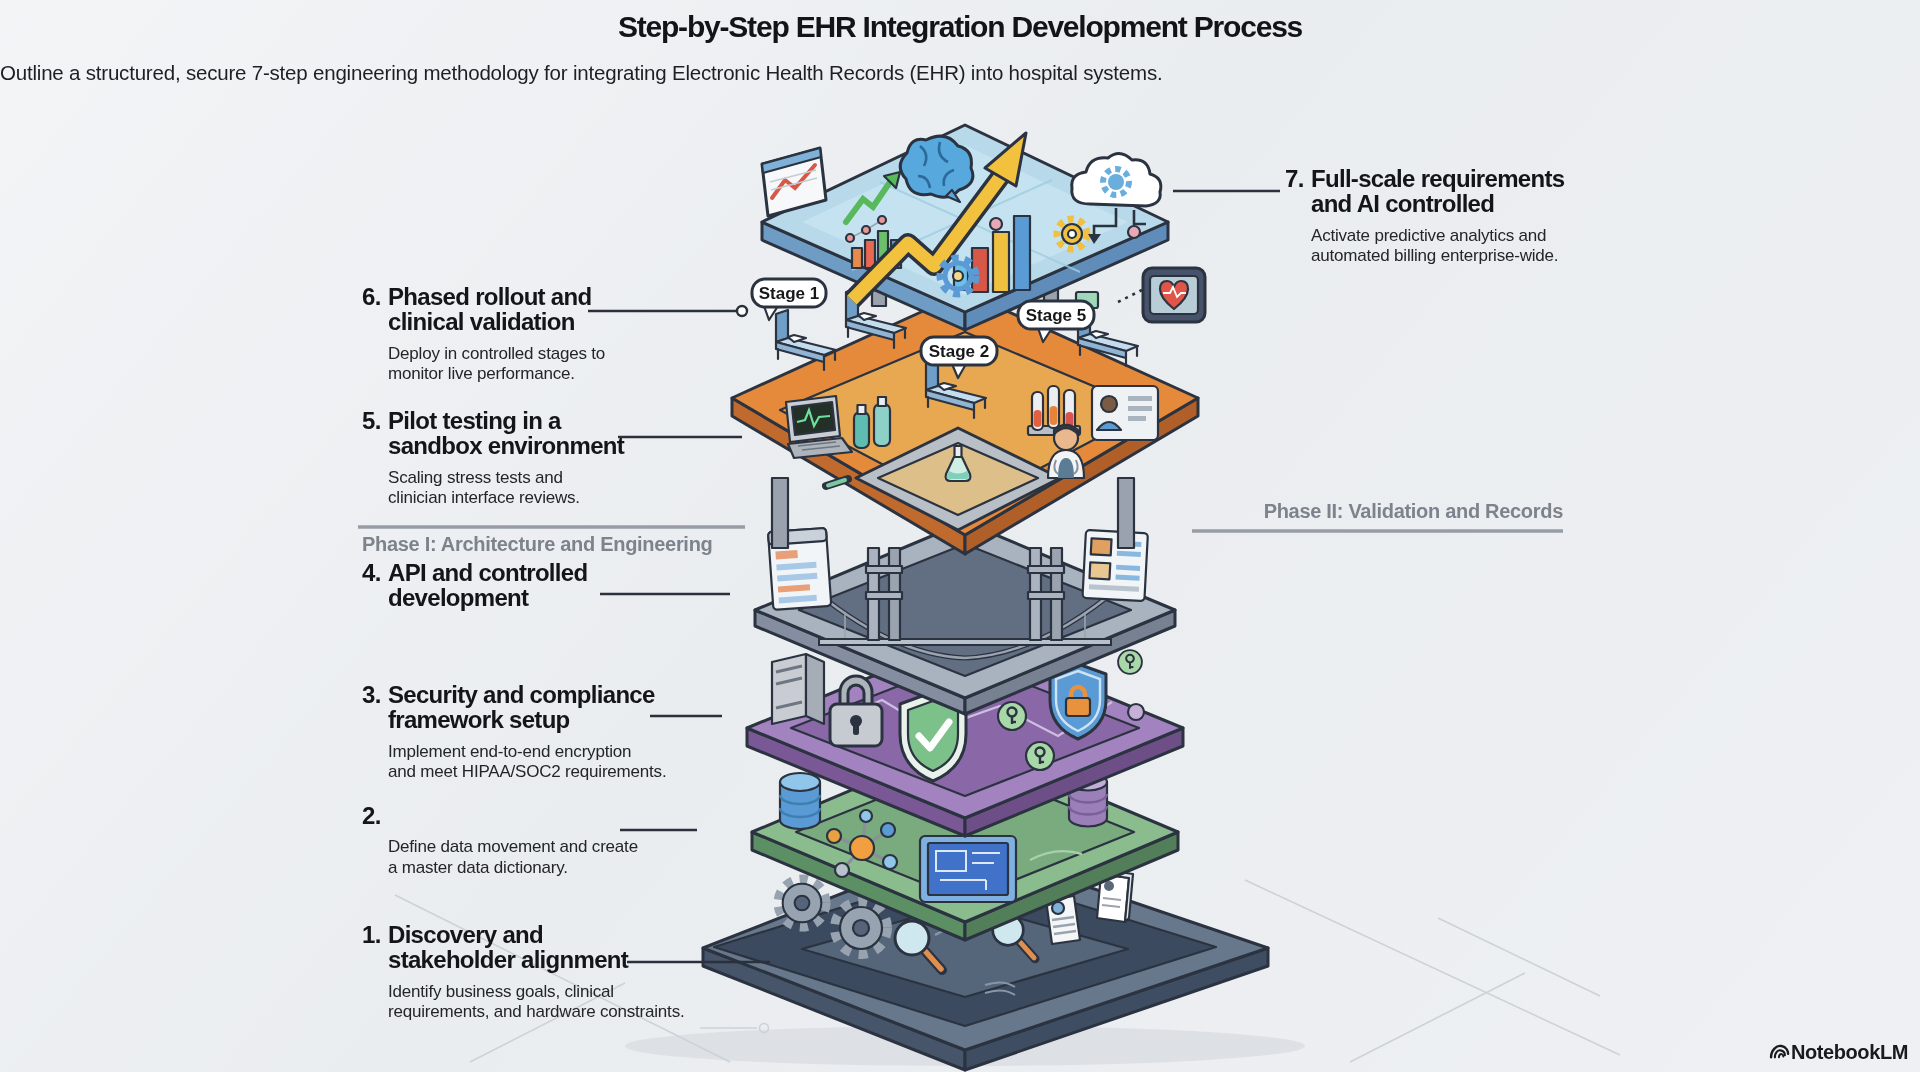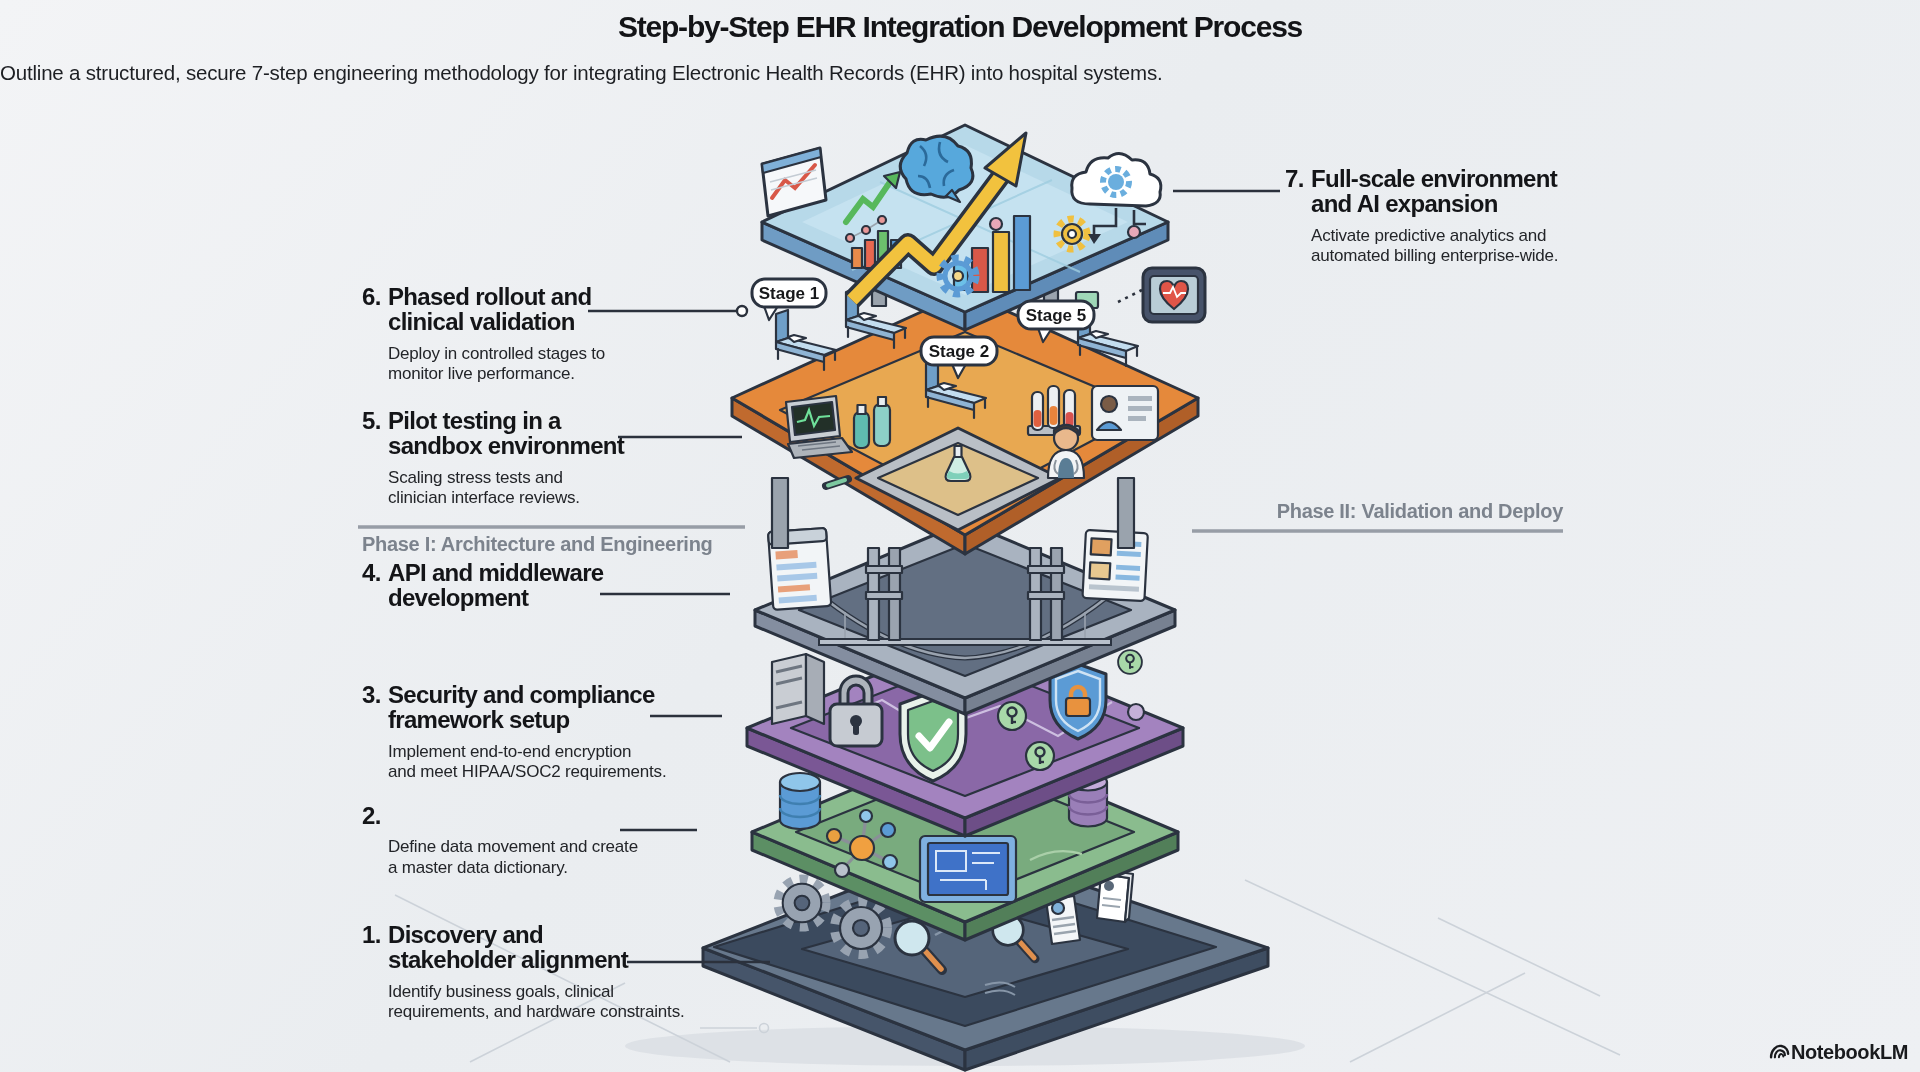--- a/index.html
+++ b/index.html
@@ -458,21 +458,21 @@
         <span>clinician interface reviews.</span>
       </div>
   </div>
 
   <div class="phase" style="left:362px;top:533px;">Phase I: Architecture and Engineering</div>
 
   <div class="step" style="left:362px;top:560px;">
     <div class="head">
         <span class="num">4.</span>
       <span>
-          <span class="tl">API and middleware</span>
+          <span class="tl">API and controlled</span>
           <span class="tl">development</span>
         </span>
       </div>
   </div>
 
   <div class="step" style="left:362px;top:682px;">
     <div class="head">
         <span class="num">3.</span>
       <span>
           <span class="tl">Security and compliance</span>
@@ -506,31 +506,31 @@
     <div class="desc">
         <span>Identify business goals, clinical</span>
         <span>requirements, and hardware constraints.</span>
       </div>
   </div>
 
   <div class="step" style="left:1285px;top:166px;">
     <div class="head">
         <span class="num">7.</span>
       <span>
-          <span class="tl">Full-scale environment</span>
-          <span class="tl">and AI expansion</span>
+          <span class="tl">Full-scale requirements</span>
+          <span class="tl">and AI controlled</span>
         </span>
       </div>
     <div class="desc">
         <span>Activate predictive analytics and</span>
         <span>automated billing enterprise-wide.</span>
       </div>
   </div>
 
-  <div class="phase phase2" style="left:1190px;top:500px;">Phase II: Validation and Deploy</div>
+  <div class="phase phase2" style="left:1190px;top:500px;">Phase II: Validation and Records</div>
 
   <div class="brand">
     <svg width="23" height="23" viewBox="0 0 24 24">
       <path d="M3.2,17 C3.2,9.5 9,4.2 14,5.2 C19,6.2 21,10.2 21,13.4" fill="none" stroke="#191a1d" stroke-width="2.5" stroke-linecap="round"></path>
       <path d="M7.2,17 C7.2,12.2 10.2,9.2 13.1,9.7 C16,10.2 17.6,12.6 17.6,14.8" fill="none" stroke="#191a1d" stroke-width="2.3" stroke-linecap="round"></path>
       <path d="M11.4,17 C11.4,14.6 12.9,13.4 14.2,13.7 C15.5,14 16,15.1 16,16.2" fill="none" stroke="#191a1d" stroke-width="2.1" stroke-linecap="round"></path>
     </svg>
     <span class="brand-name">NotebookLM</span>
   </div>
 

